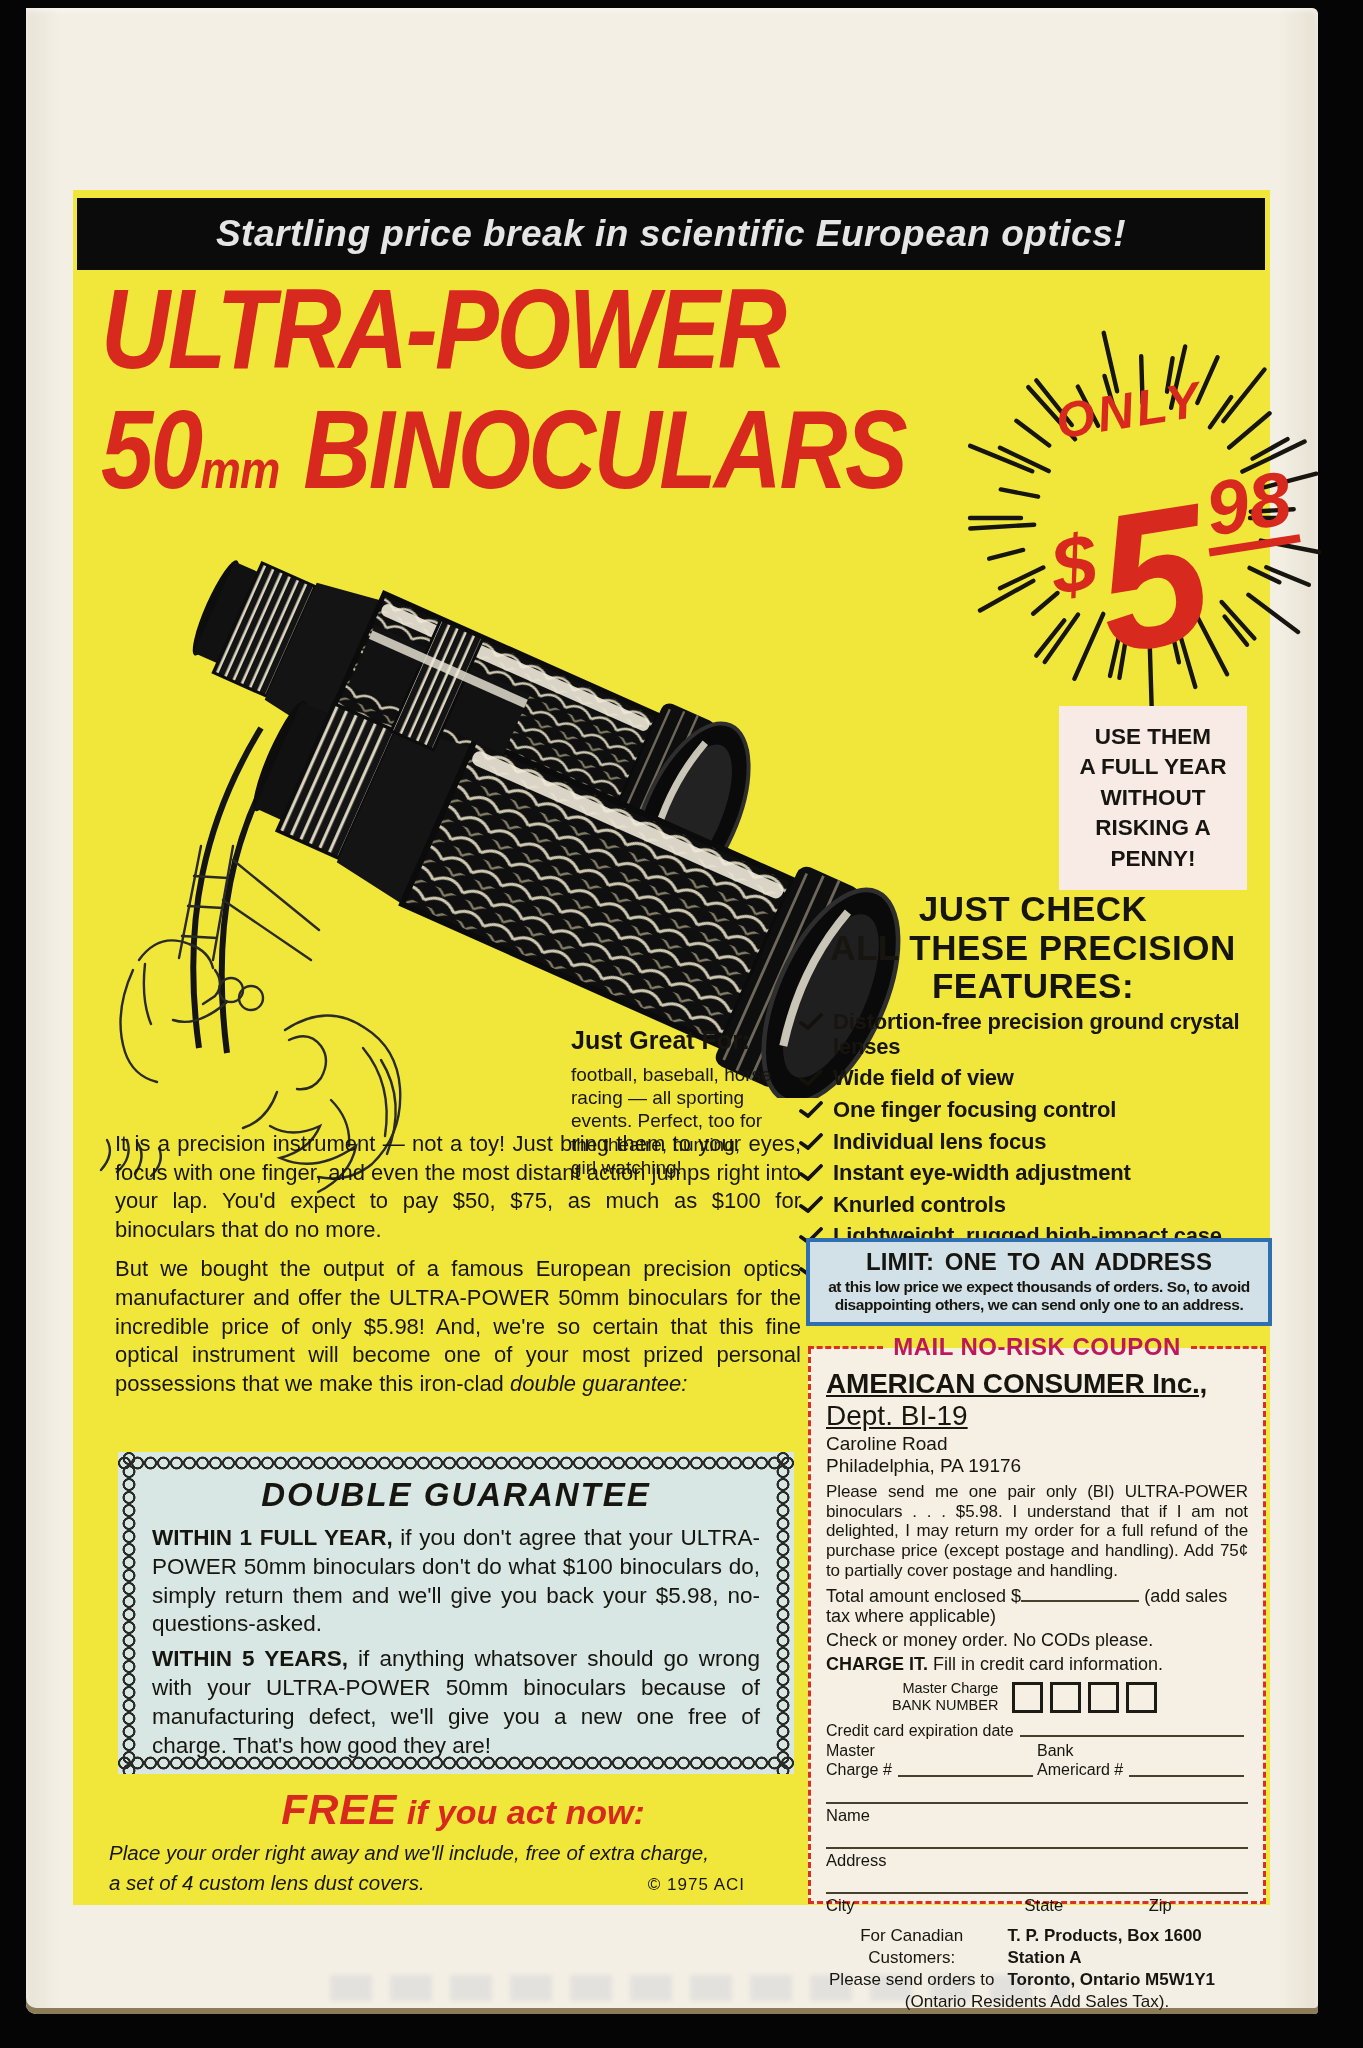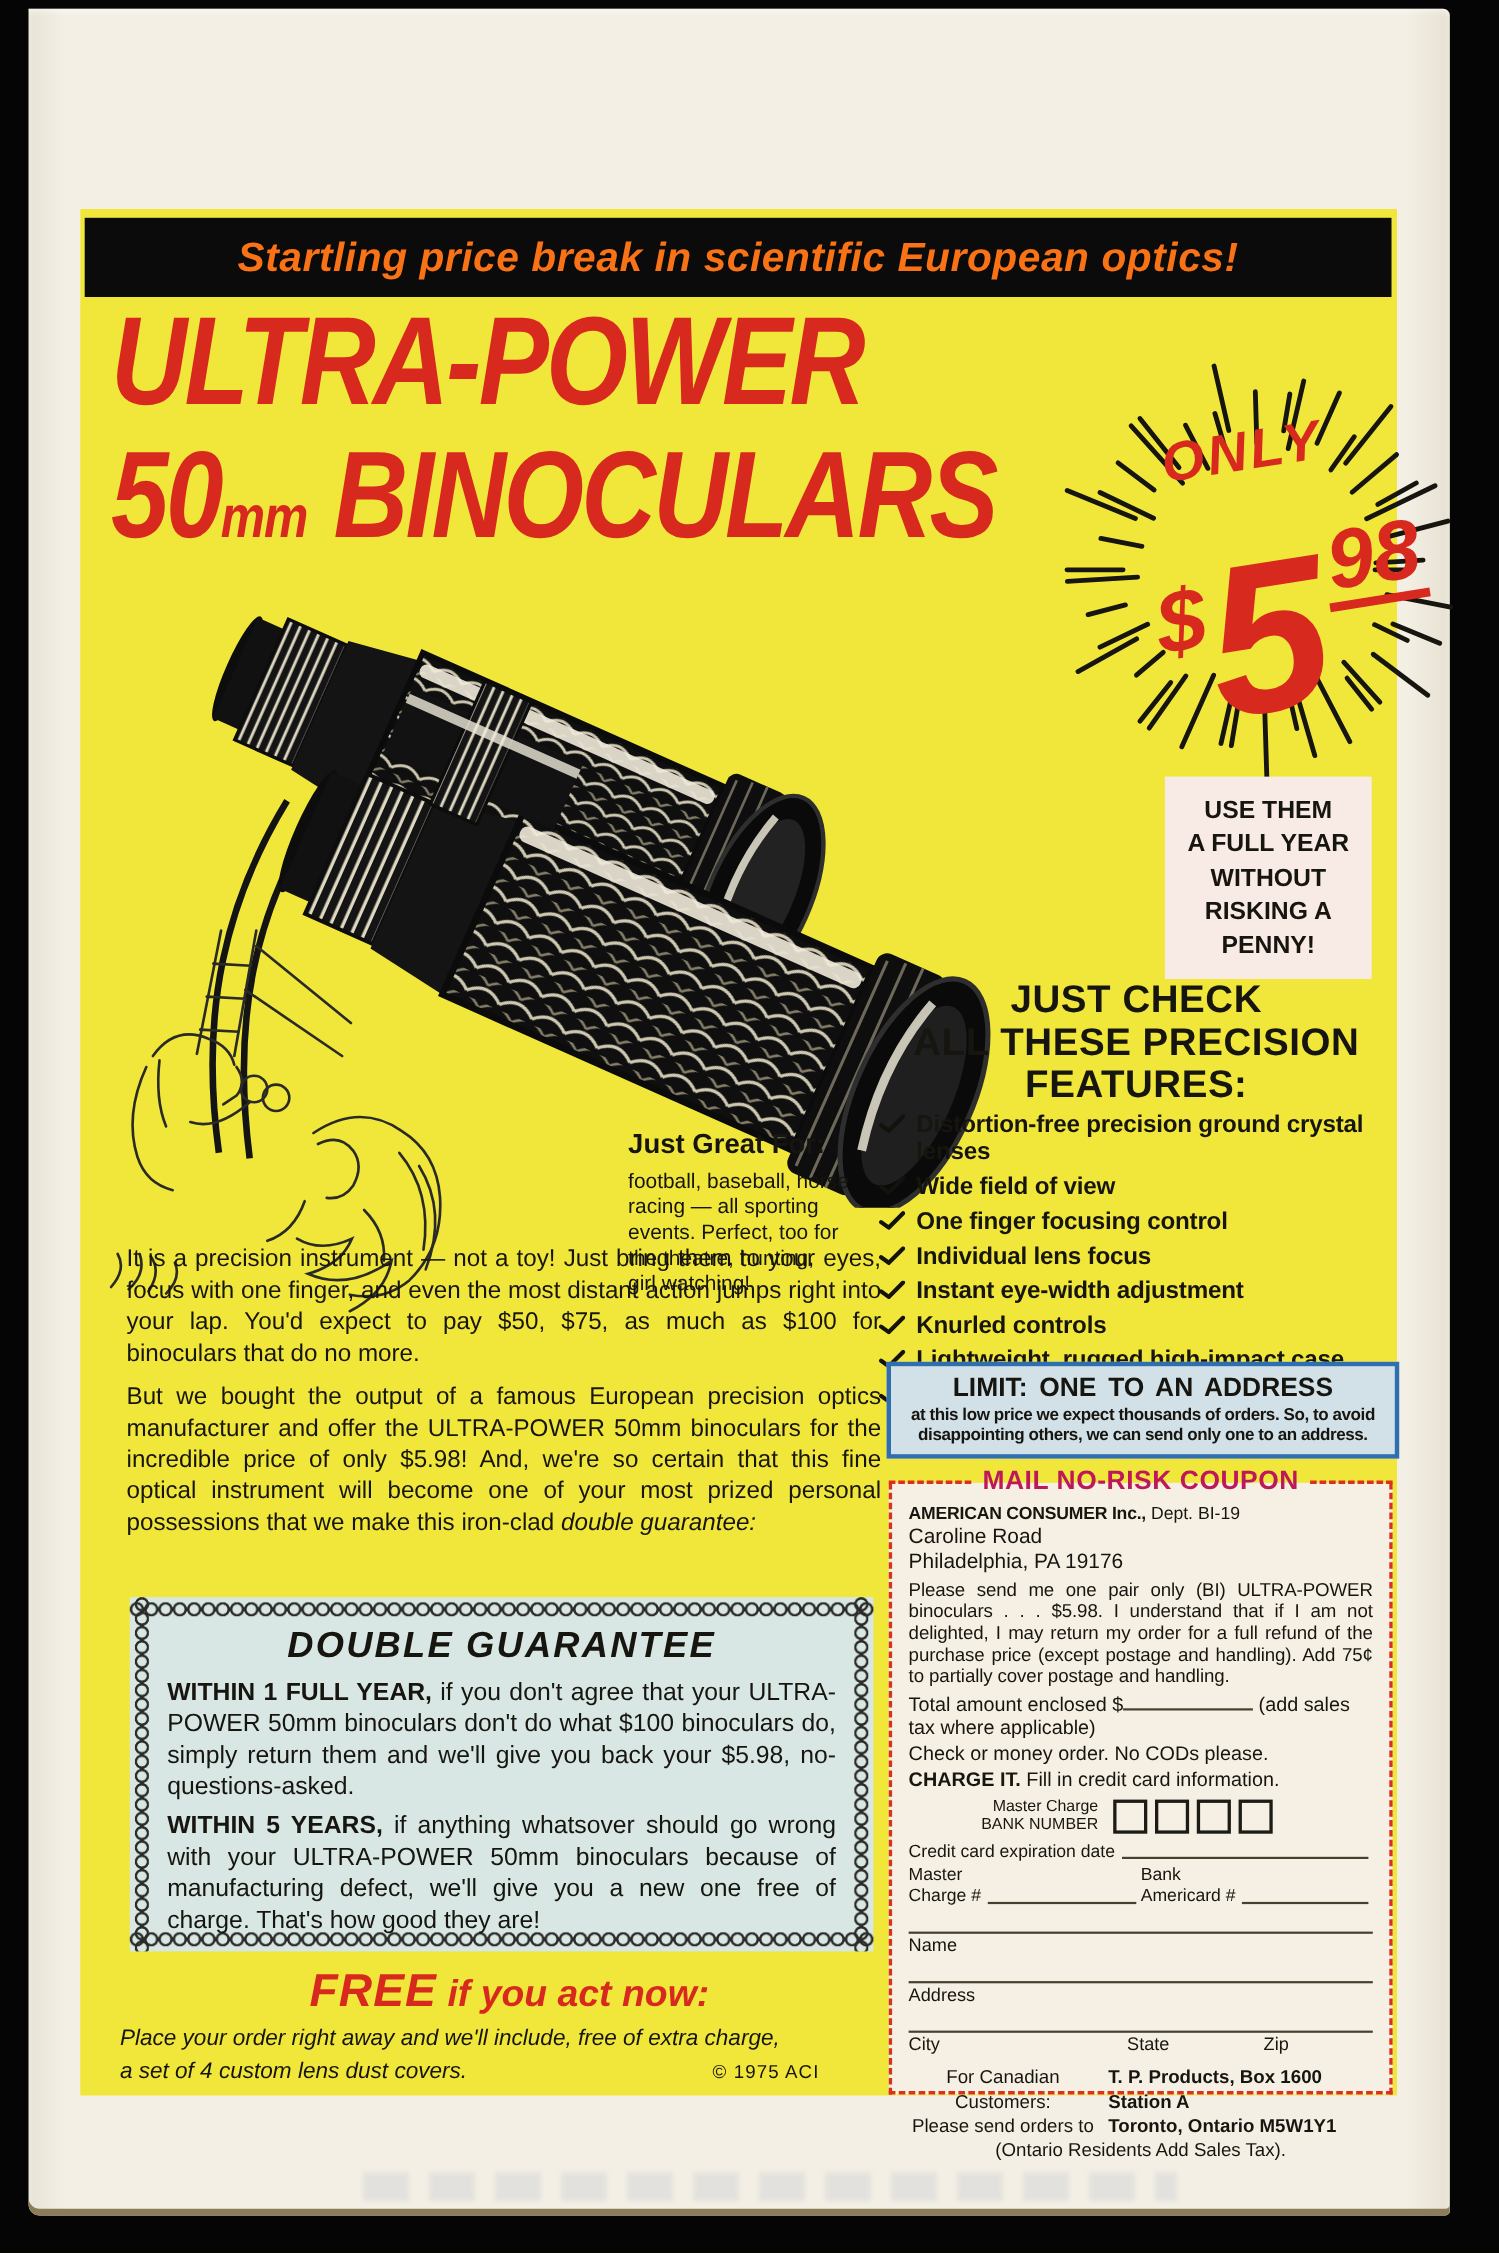--- a/index.html
+++ b/index.html
@@ -9,21 +9,21 @@
          background:linear-gradient(90deg,#e8e3d6 0,#f3efe4 2.5%,#f3efe4 97%,#e6e1d2 100%);
          box-shadow:inset 0 -6px 0 #8d7c58, inset 0 2px 6px rgba(255,255,255,.6);
          border-radius:0 6px 4px 10px;}
   .bleed{position:absolute;left:330px;top:1975px;width:740px;height:26px;opacity:.5;filter:blur(2px);
          background:repeating-linear-gradient(90deg,rgba(96,118,166,.22) 0 42px,transparent 42px 60px);}
   #ad{position:absolute;left:73px;top:190px;width:1197px;height:1715px;background:#f1e73b;}
 
   
   .banner{position:absolute;left:4px;top:8px;width:1188px;height:72px;background:#0b0b0b;
           display:flex;align-items:center;justify-content:center;}
-  .banner span{color:#f97316;font-size:37px;font-weight:800;font-style:italic;letter-spacing:.5px;white-space:nowrap;}
+  .banner span{color:#e5e5e5;font-size:37px;font-weight:800;font-style:italic;letter-spacing:.5px;white-space:nowrap;}
   .title1{position:absolute;left:28px;top:82px;font-size:114px;line-height:1;font-weight:900;font-style:italic;
           color:#d8291f;letter-spacing:-3px;white-space:nowrap;transform:scaleX(.84);transform-origin:left top;}
   .title2{position:absolute;left:28px;top:204px;font-size:112px;line-height:1;font-weight:900;font-style:italic;
           color:#d8291f;letter-spacing:-3px;white-space:nowrap;transform:scaleX(.84);transform-origin:left top;}
   .title2 .mm{font-size:54px;letter-spacing:-1px;}
 
   
   .burst{position:absolute;left:868px;top:118px;width:410px;height:420px;}
 
   
@@ -53,21 +53,21 @@
   .limitbox .lb{font-size:15.5px;font-weight:bold;line-height:1.15;letter-spacing:-.4px;margin-top:2px;}
 
   
   .coupon{position:absolute;left:735px;top:1158px;width:458px;height:556px;background:#f5f0e3;
           border-left:3px dashed #d9301f;border-right:3px dashed #d9301f;border-bottom:3px dashed #d9301f;
           box-sizing:border-box;}
   .chead{position:absolute;left:-3px;top:-15px;width:458px;display:flex;align-items:center;}
   .cdash{flex:1;border-top:3px dashed #d9301f;height:0;}
   .ctitle{padding:0 10px;color:#be185d;font-weight:800;font-size:24px;letter-spacing:.5px;white-space:nowrap;}
   .cbody{padding:20px 15px 8px;font-size:18px;line-height:1.16;}
-  .company{font-size:16px;}
+  .company{font-size:28px;text-decoration:underline;}
   .company b{letter-spacing:-.2px;}
   .caddr{font-size:19px;}
   .cpara{font-size:17px;text-align:justify;margin-top:5px;letter-spacing:-.1px;}
   .ctotal{margin-top:5px;font-size:18px;}
   .uline{display:inline-block;width:118px;border-bottom:2px solid #46402f;height:14px;}
   .ccheck{margin-top:3px;font-size:18px;}
   .ccharge{margin-top:3px;font-size:18px;}
   .mcrow{display:flex;align-items:center;margin:5px 0 2px;padding-left:66px;}
   .mclab{font-size:14.5px;line-height:1.2;text-align:right;white-space:pre-line;}
   .mcboxes{display:flex;margin-left:14px;gap:7px;}

